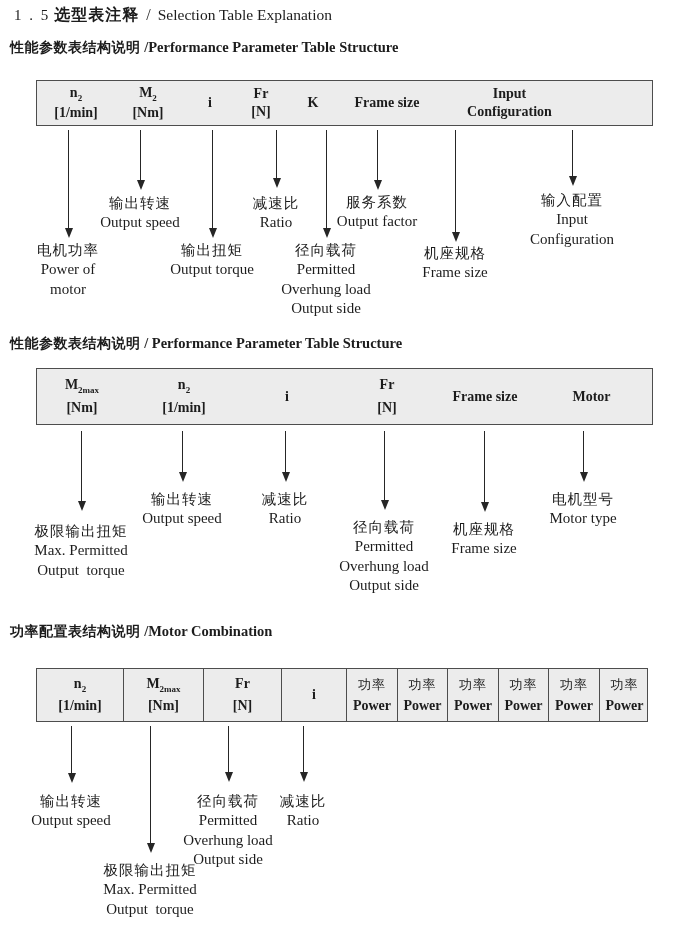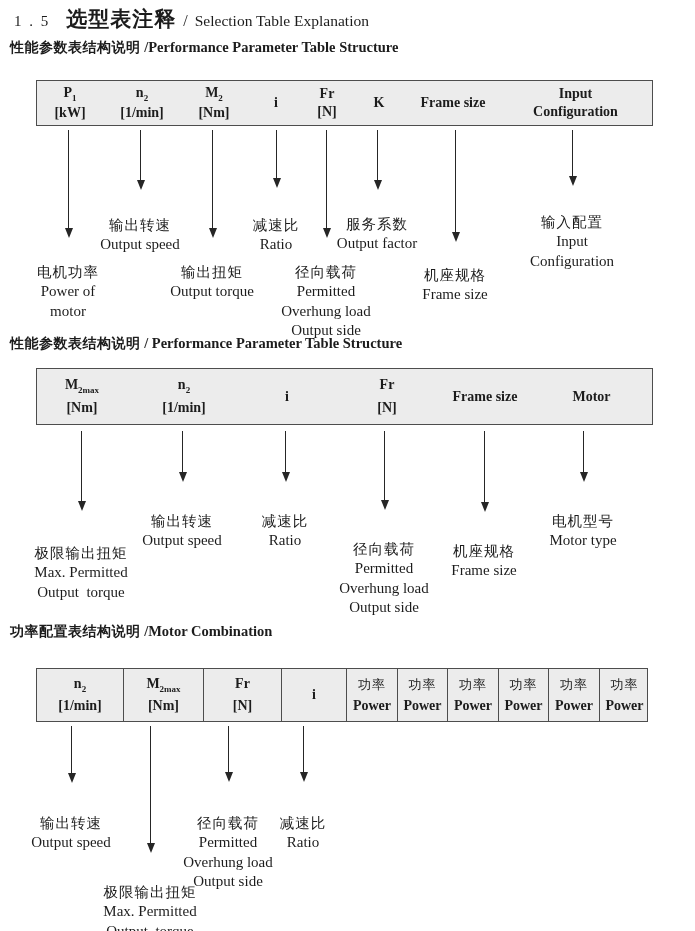--- a/index.html
+++ b/index.html
@@ -2,21 +2,21 @@
 <html><head>
 <meta charset="utf-8">
 <style>
   html,body{margin:0;padding:0;background:#fff;}
   .page{
     position:relative;width:695px;height:931px;background:#ffffff;
     font-family:"Liberation Serif",serif;color:#1c1c1c;overflow:hidden;
   }
   .doc-title{position:absolute;left:14px;top:5px;font-size:16px;white-space:nowrap;}
   .doc-title .t-num{font-size:15px;letter-spacing:2px;margin-top:8px;}
-  .doc-title .t-zh{font-family:"Liberation Sans",sans-serif;font-weight:700;font-size:21px;letter-spacing:1px;margin-left:12px;}
+  .doc-title .t-zh{font-family:"Liberation Sans",sans-serif;font-weight:700;font-size:16px;letter-spacing:1px;}
   .doc-title .t-sep{padding:0 3px;}
   .doc-title .t-en{font-size:15.5px;}
   .sec-head{position:absolute;font-weight:700;white-space:nowrap;}
   .sec-head .zh{font-family:"Liberation Sans",sans-serif;font-size:14px;letter-spacing:0.5px;}
   .sec-head .sep{font-family:"Liberation Serif",serif;font-size:14.5px;white-space:pre;}
   .sec-head .en{font-family:"Liberation Serif",serif;font-size:14.5px;}
   .tbl{
     position:absolute;display:flex;background:#ececec;
     border:1px solid #4d4d4d;box-sizing:border-box;
   }
@@ -31,41 +31,37 @@
   .l1 sub{font-size:9px;font-weight:700;}
   .l2{font-weight:700;font-size:14px;white-space:nowrap;}
   .shaft{position:absolute;width:1px;background:#262626;}
   .ahead{
     position:absolute;width:0;height:0;
     border-left:4px solid transparent;border-right:4px solid transparent;
     border-top:10px solid #262626;
   }
   .callout{position:absolute;transform:translateX(-50%);text-align:center;}
   .c-line{white-space:pre;}
-  .c-line.zh{font-family:"Liberation Sans",sans-serif;font-size:14.5px;line-height:20px;letter-spacing:1px;margin-top:22px;}
+  .c-line.zh{font-family:"Liberation Sans",sans-serif;font-size:14.5px;line-height:20px;letter-spacing:1px;}
   .c-line.en{font-family:"Liberation Serif",serif;font-size:15px;line-height:19.5px;}
 </style>
 </head>
 <body>
 
 <div class="page" style="background: rgb(255, 255, 255); color: rgb(28, 28, 28);">
   <div class="doc-title">
     <span class="t-num">1 . 5</span>
     <span class="t-zh">选型表注释</span>
     <span class="t-sep">/</span>
     <span class="t-en">Selection Table Explanation</span>
   </div>
   <div id="sections-mount">
       <div>
         <div class="sec-head" style="left: 10px; top: 38px; position: absolute;"><span class="zh">性能参数表结构说明</span><span class="sep"> /</span><span class="en">Performance Parameter Table Structure</span></div>
         <div class="tbl" style="left: 36px; top: 80px; width: 617px; height: 46px; background: rgb(236, 236, 236); border-color: rgb(77, 77, 77);">
-          <div class="cell" style="width: 66px;">
-            <div class="l1">P<sub>1</sub></div>
-            <div class="l2">[kW]</div>
-          </div>
           <div class="cell" style="width: 78px;">
             <div class="l1">n<sub>2</sub></div>
             <div class="l2">[1/min]</div>
           </div>
           <div class="cell" style="width: 66px;">
             <div class="l1">M<sub>2</sub></div>
             <div class="l2">[Nm]</div>
           </div>
           <div class="cell single" style="width: 58px;">
             <div class="l1">i</div>

